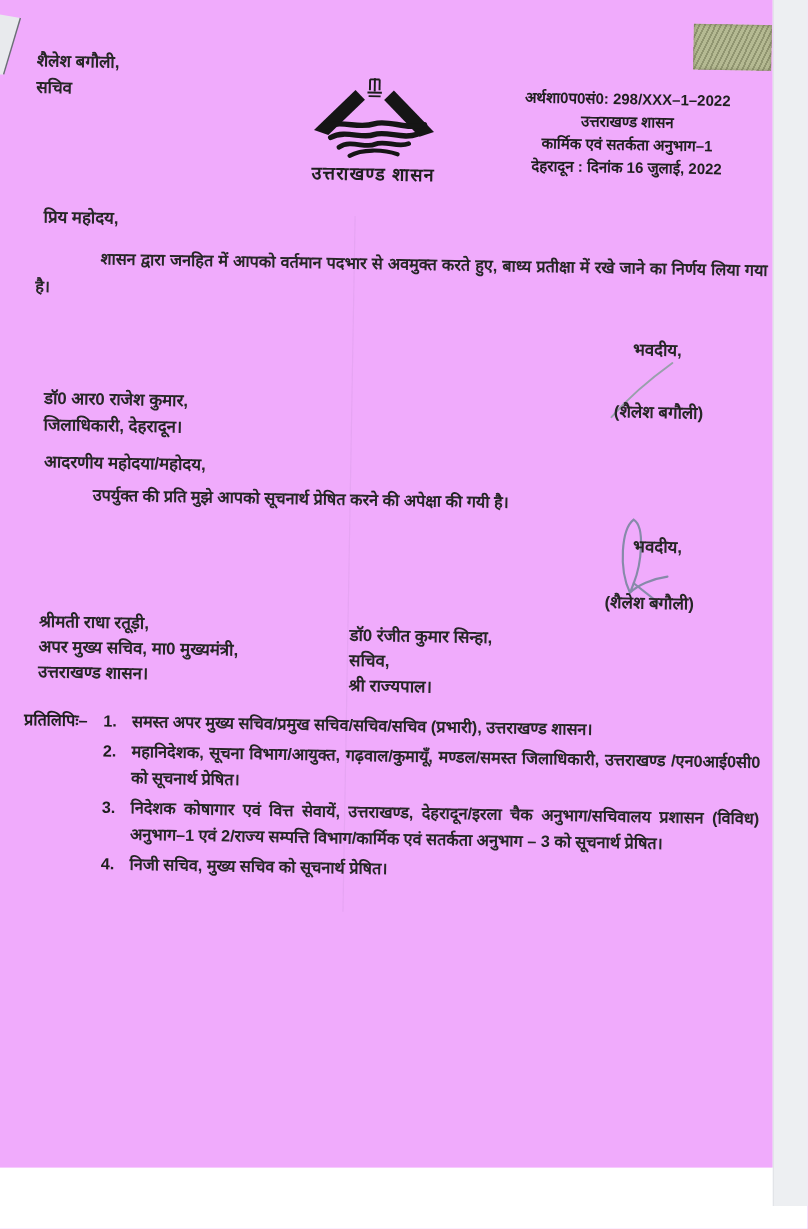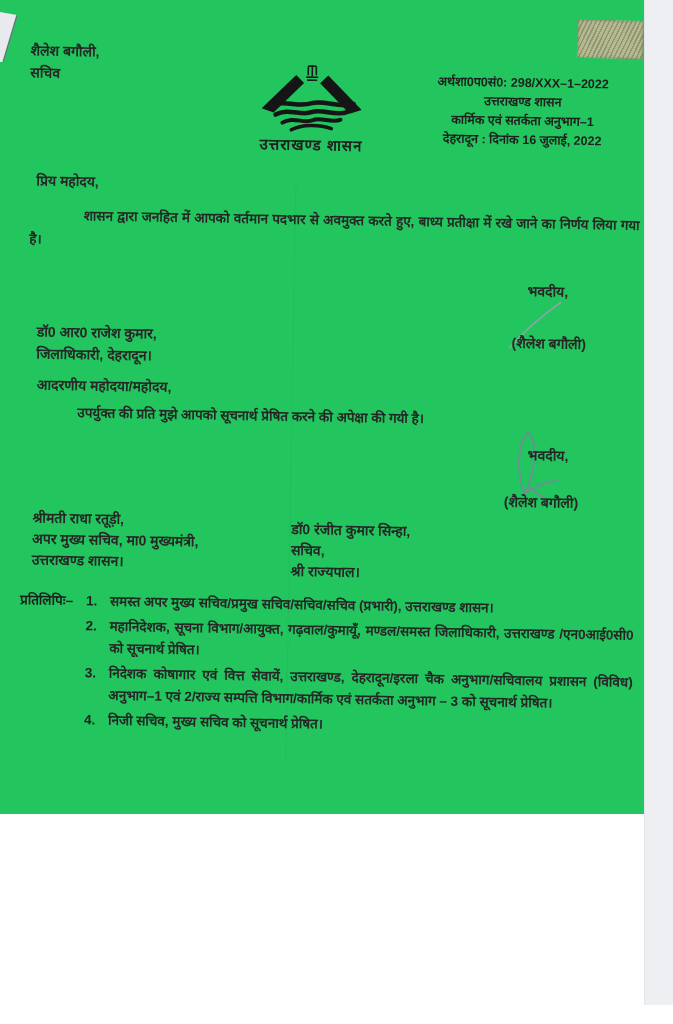--- a/index.html
+++ b/index.html
@@ -6,22 +6,22 @@
   body{
     width:673px;height:1024px;position:relative;overflow:hidden;
     background:#ffffff;
     font-family:"Liberation Sans","DejaVu Sans",sans-serif;
   }
   .backdrop-right{
     position:absolute;left:644px;top:0;width:29px;height:1005px;
     background:#edeff2;border-left:1px solid #e2e4e8;
   }
   .page{
-    position:absolute;left:0;top:0;width:644px;height:814px;
-    background:#22c55e;
+    position:absolute;left:0;top:0;width:644px;height:973px;
+    background:#f0abfc;
   }
   .content{
     position:absolute;left:0;top:0;width:644px;height:1024px;
     transform:rotate(1deg);transform-origin:300px 90px;
     color:#1f1f1f;
   }
   .abs{position:absolute;}
   .txt{font-weight:700;color:#262626;font-size:14px;line-height:22px;white-space:nowrap;}
   .header-left{left:30px;top:44px;}
   .logo-box{left:258px;top:62px;width:108px;height:72px;}

